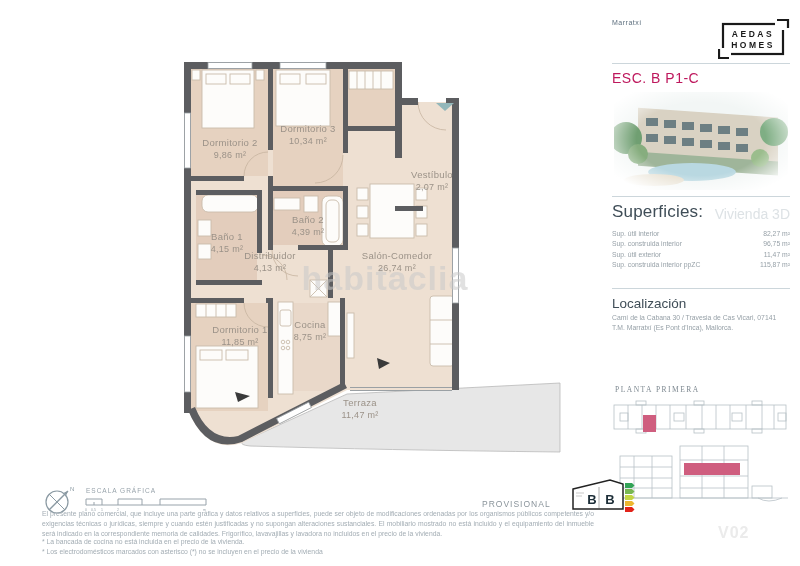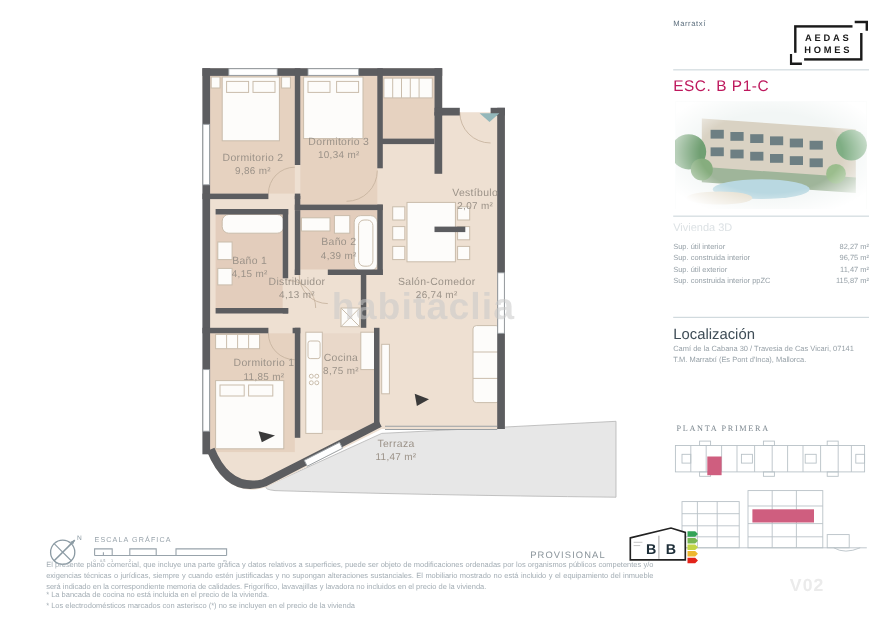--- a/index.html
+++ b/index.html
@@ -10,21 +10,21 @@
   .brandrow{position:absolute;left:12px;top:18px;width:178px;height:44px;display:flex;justify-content:space-between;align-items:flex-start;}
   .vivantia{line-height:1;}
   .vivantia .wordmark{font-size:24px;font-weight:bold;letter-spacing:-0.5px;color:#21354d;font-family:"Liberation Serif",serif;}
   .vivantia .sub{display:block;text-align:right;font-size:7px;color:#5d6f7e;margin-top:1px;letter-spacing:0.5px;}
   .divider{position:absolute;left:12px;width:178px;height:0;border-top:1px solid #ccd6db;}
   .unitcode{position:absolute;left:12px;top:70px;font-size:14px;color:#be185d;letter-spacing:0.5px;}
   .photo{position:absolute;left:14px;top:92px;}
   .supers{position:absolute;left:12px;top:202px;width:178px;}
   .suptitle-row{display:flex;justify-content:space-between;align-items:flex-end;}
   .suptitle{font-size:17px;color:#3f4d57;letter-spacing:0.2px;}
-  .suptag{font-size:10px;color:#dde2e5;}
+  .suptag{font-size:14px;color:#dde2e5;}
   .suprows{margin-top:8px;}
   .suprow{display:flex;justify-content:space-between;font-size:6.8px;color:#97a1a8;line-height:1.25;margin-bottom:2px;}
   .loc{position:absolute;left:12px;top:296px;width:178px;}
   .loctitle{font-size:13.5px;color:#3f4d57;}
   .locline{font-size:6.8px;color:#97a1a8;line-height:1.45;margin-top:2px;}
   .plantatitle{position:absolute;left:15px;top:385px;font-size:7.5px;color:#7d8890;letter-spacing:1.5px;font-family:Liberation Serif, serif;}
   .keyplan{position:absolute;left:12px;top:396px;}
   .sectionplan{position:absolute;left:12px;top:442px;}
   .vcode{position:absolute;left:718px;top:524px;font-size:16px;font-weight:bold;color:#ebebeb;letter-spacing:1px;}
   
@@ -263,20 +263,21 @@
         <circle cx="24" cy="62" r="10" fill="#86ad7e"></circle>
         <circle cx="160" cy="40" r="14" fill="#7fae84"></circle>
         <circle cx="146" cy="66" r="9" fill="#9bbd8d"></circle>
       </g>
       <rect width="174" height="98" fill="url(#vig)"></rect>
     </svg>
 
     <div class="divider" style="top:196px"></div>
     <div class="supers">
       <div class="suptitle-row">
+        <span class="suptitle">Superficies:</span>
         <span class="suptag">Vivienda 3D</span>
       </div>
       <div class="suprows">
         <div class="suprow">
           <span>Sup. útil interior</span>
             <span>82,27  m²</span>
         </div>
         <div class="suprow">
           <span>Sup. construida interior</span>
             <span>96,75  m²</span>

